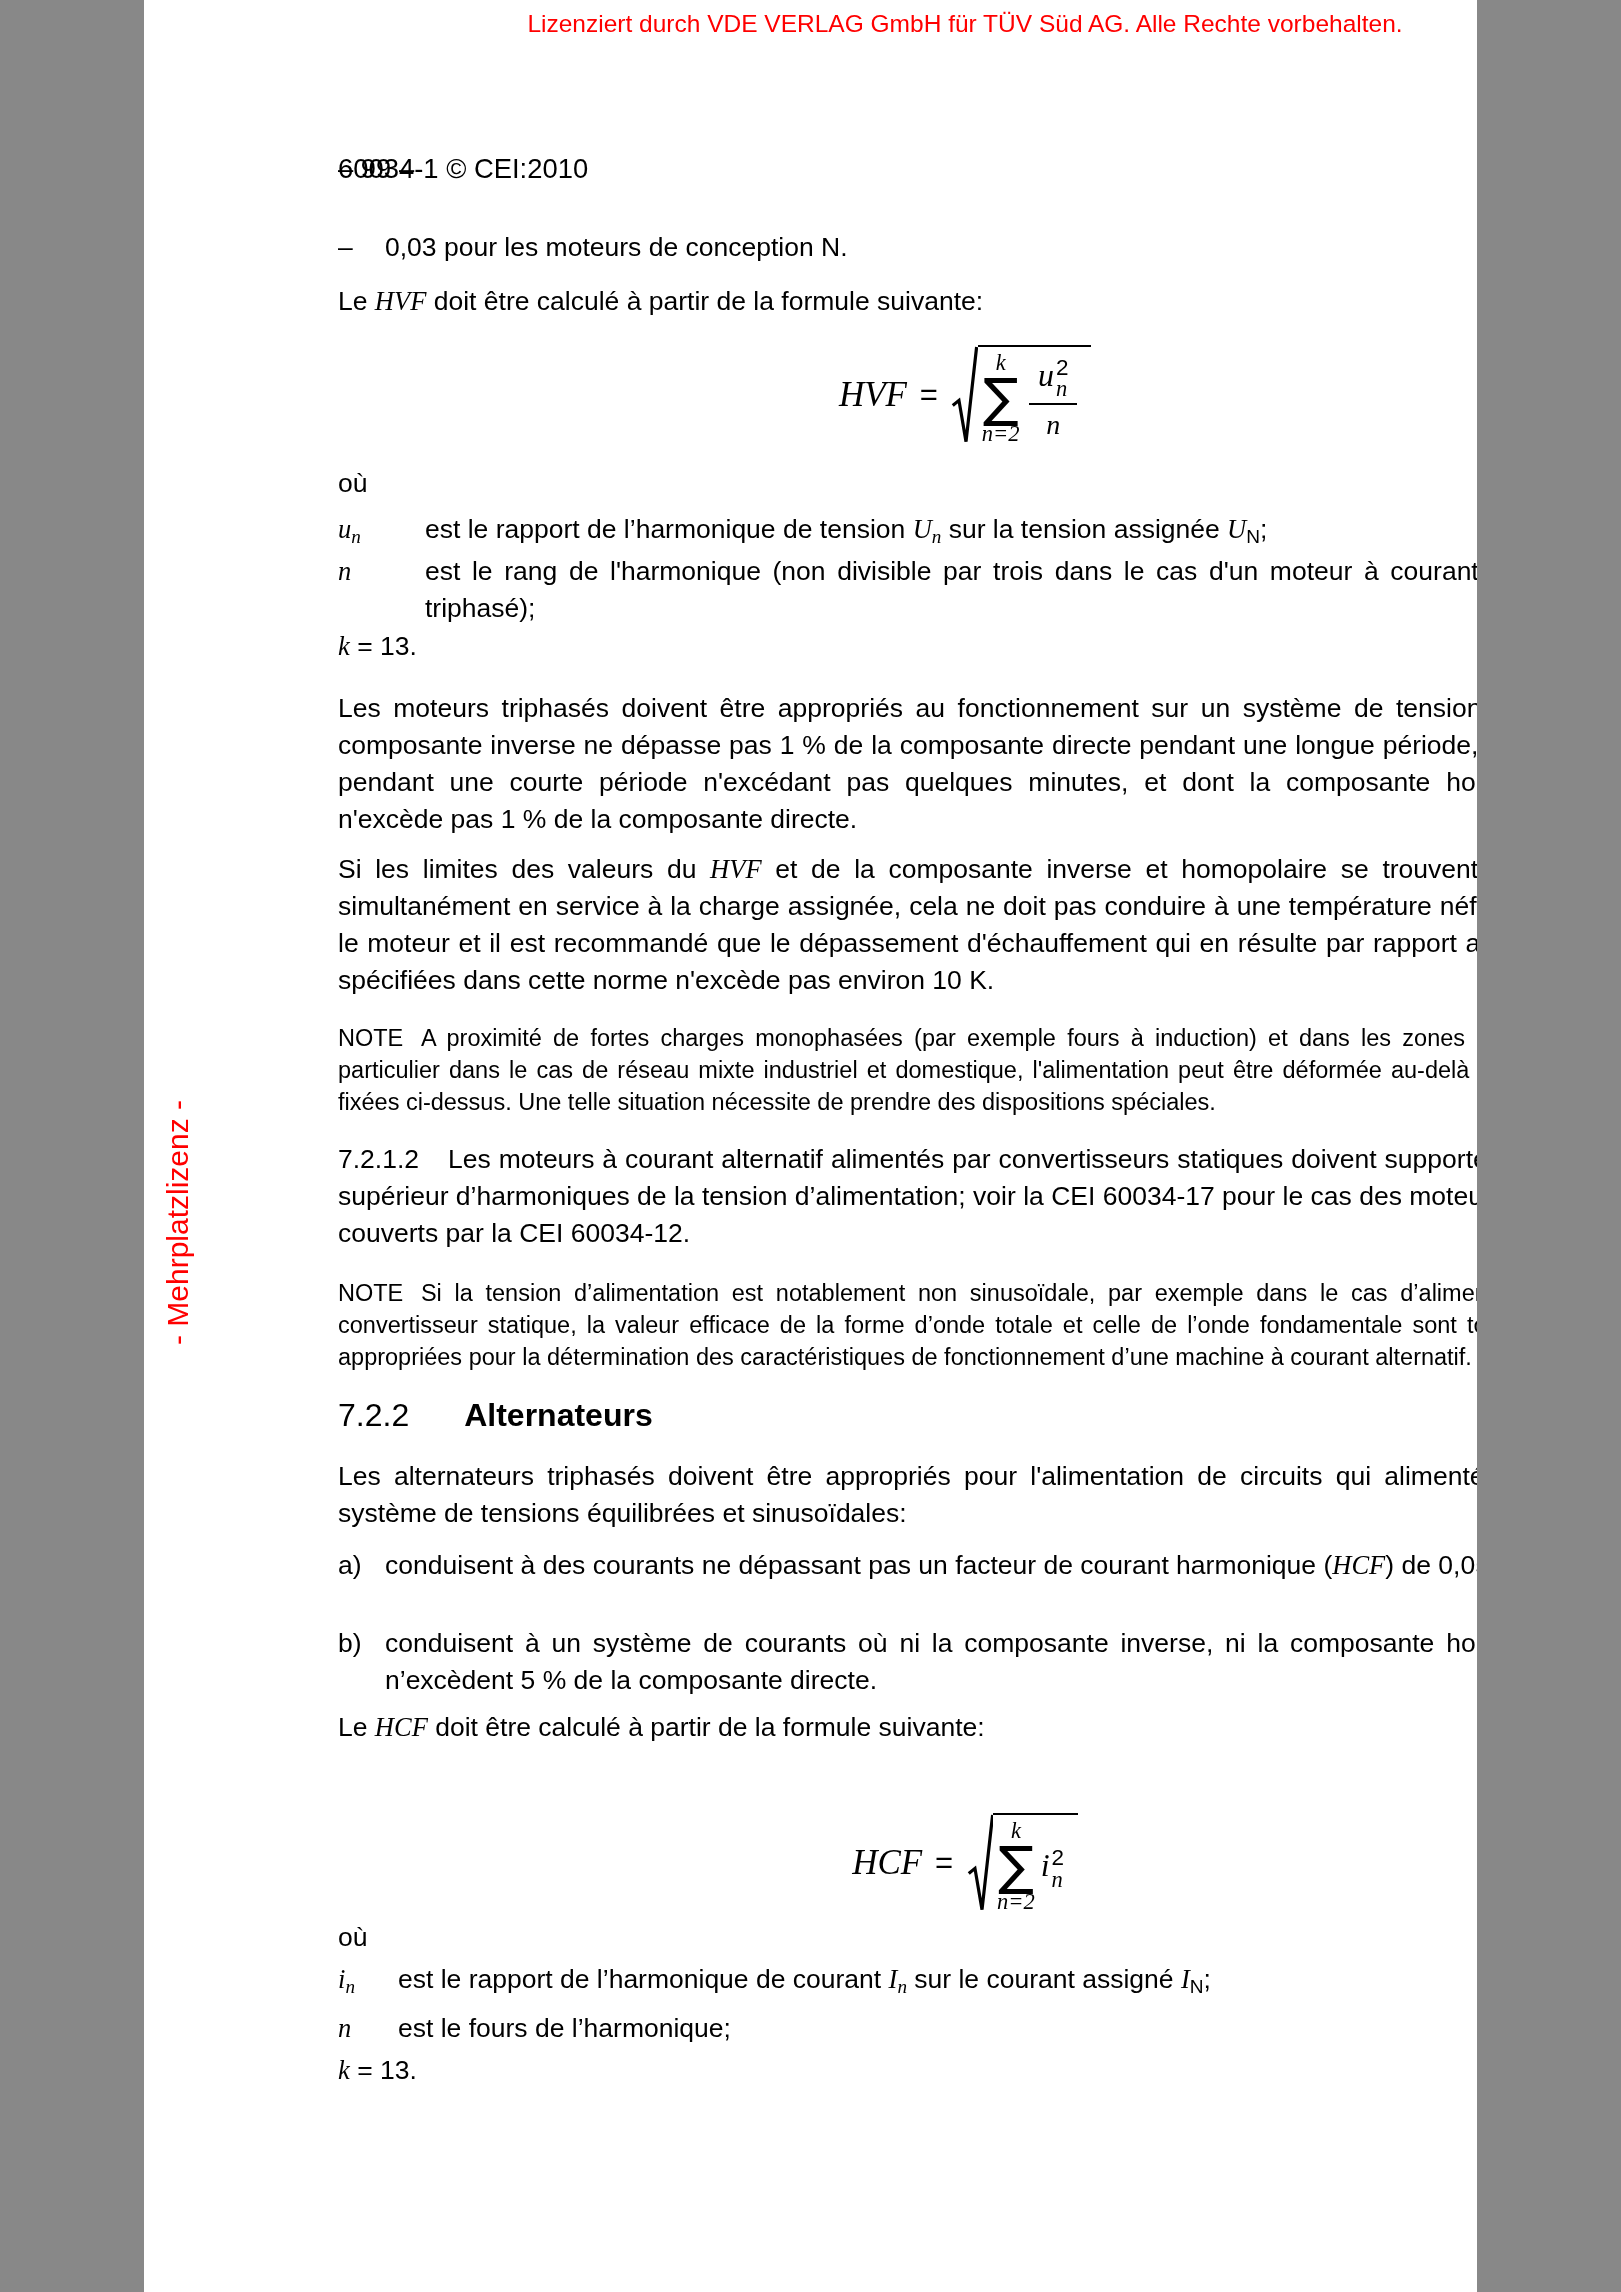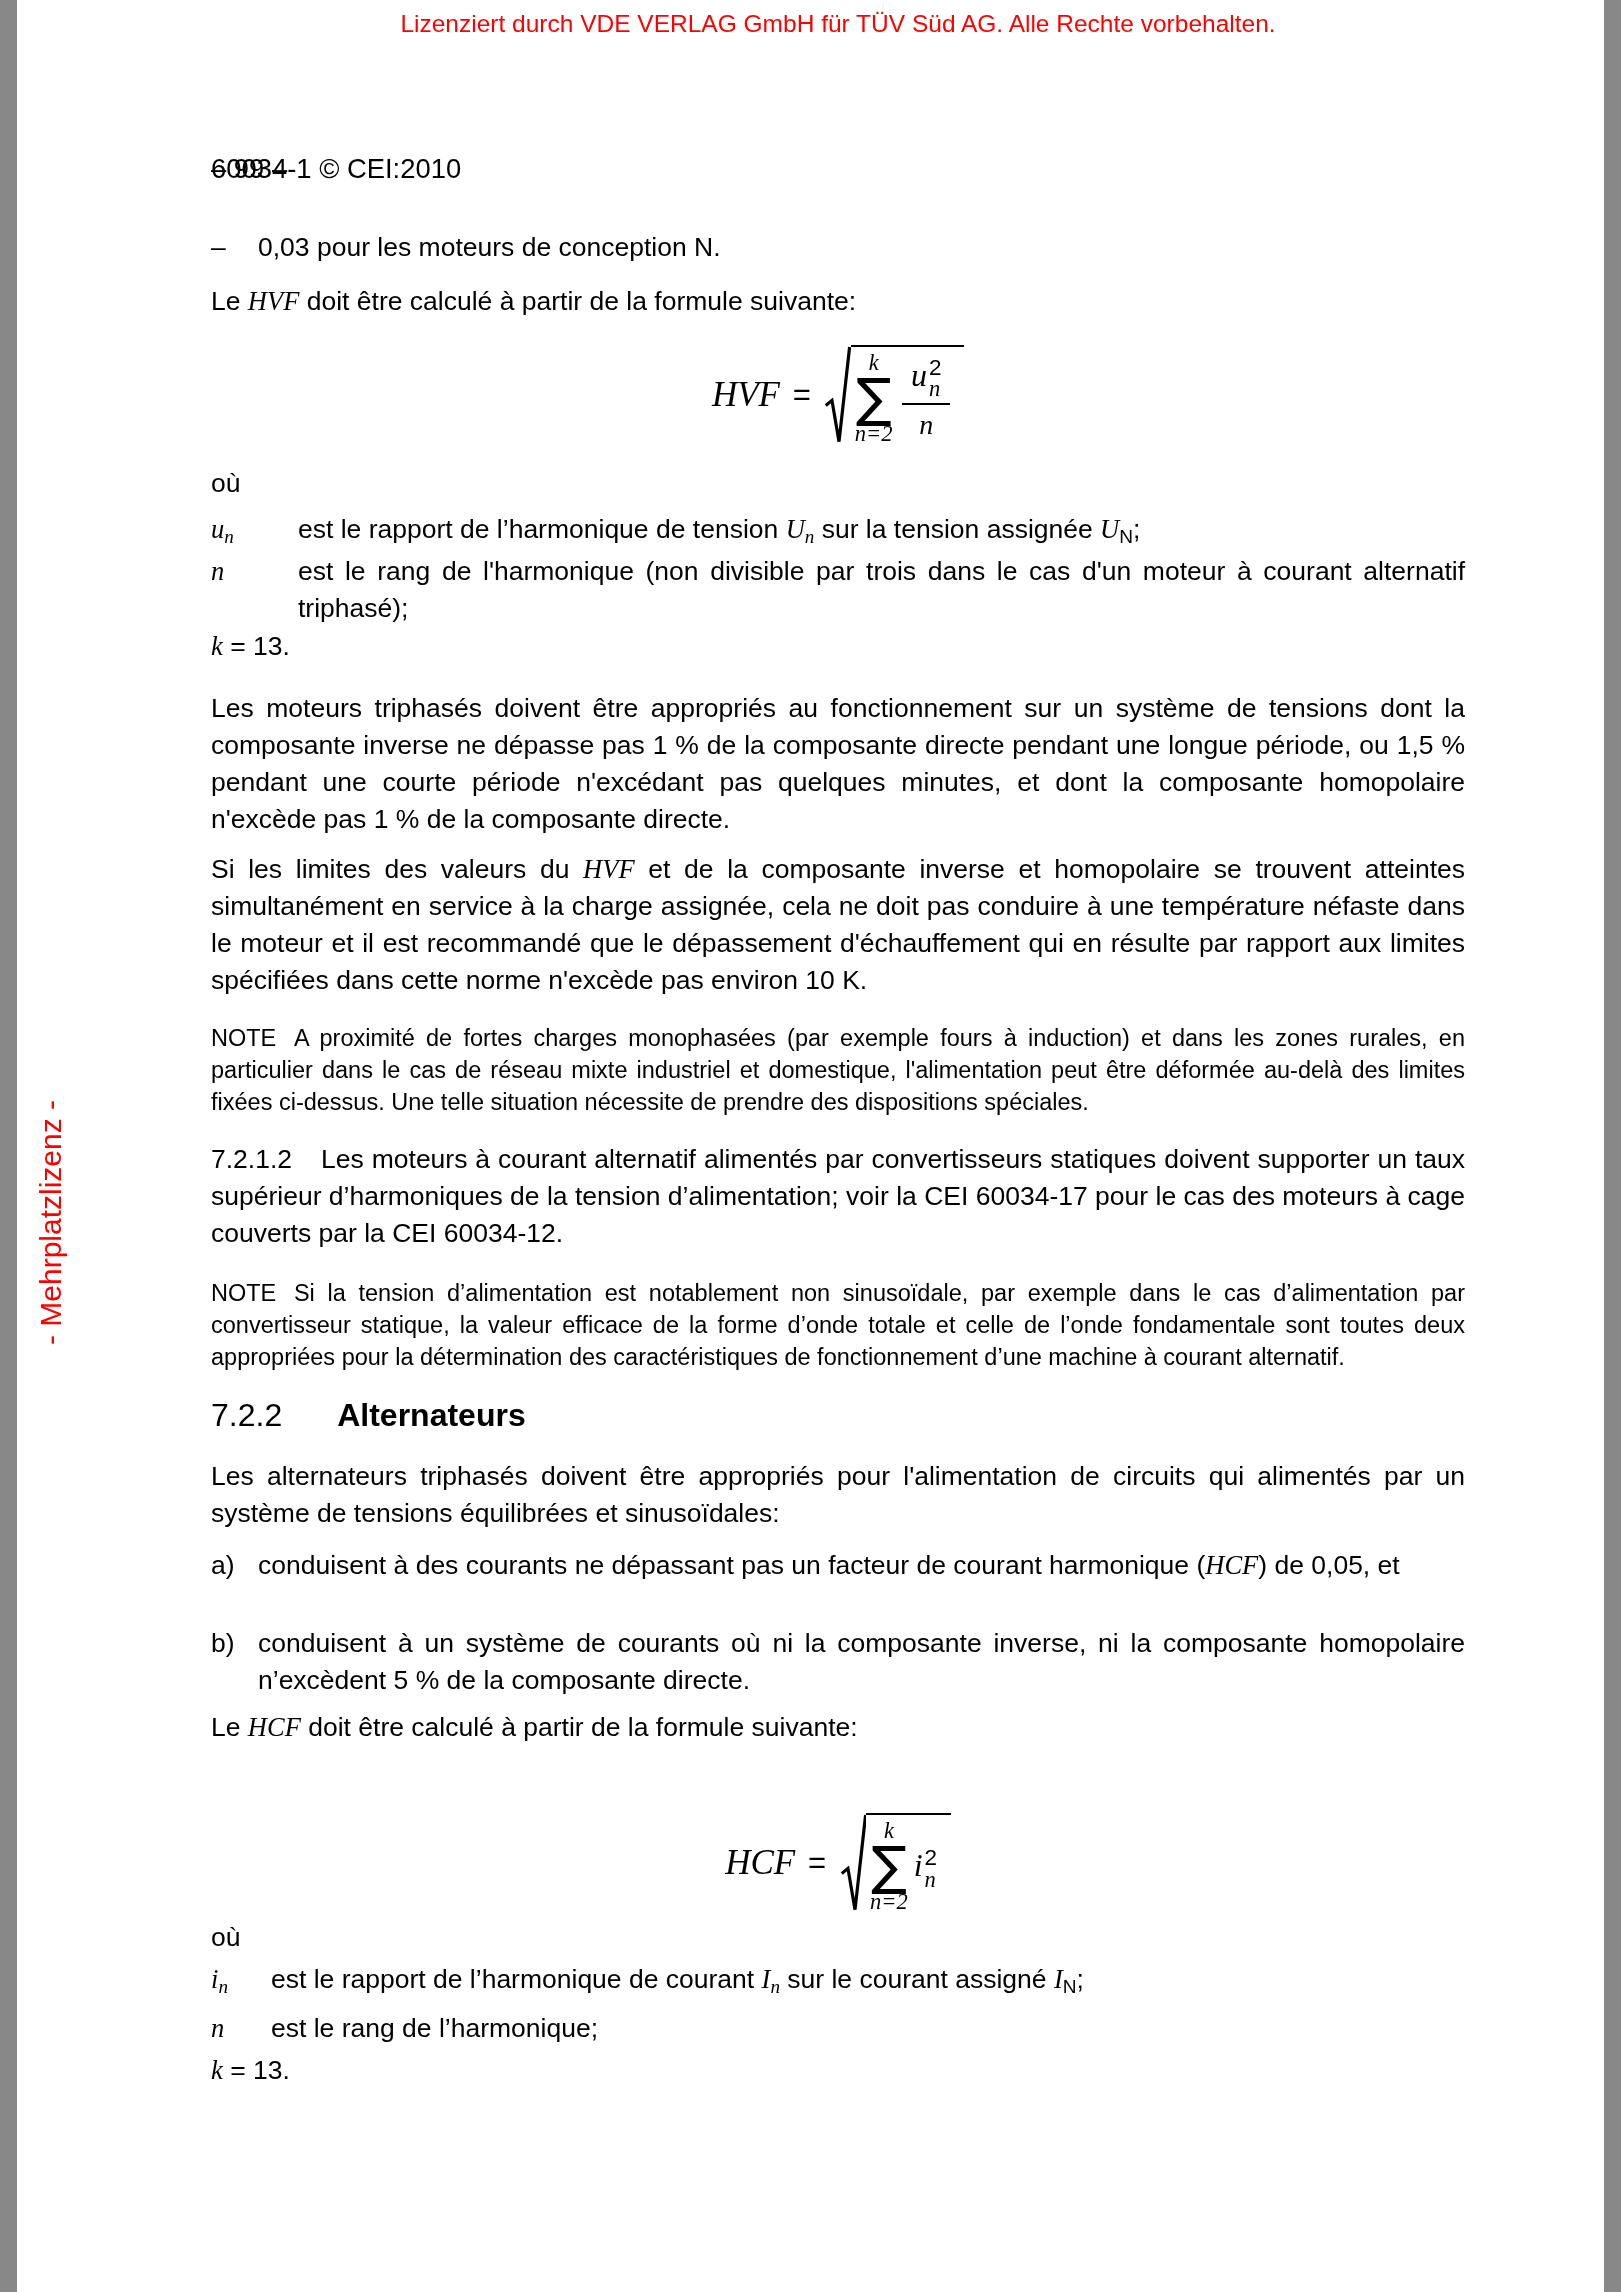--- a/index.html
+++ b/index.html
@@ -1,18 +1,18 @@
 <!DOCTYPE html>
 <html><head>
 <meta charset="utf-8">
 <style>
   html,body { margin:0; padding:0; background:#888; }
   .page {
     position: relative;
-    width: 1587px; height: 2293px;
+    width: 1333px; height: 2293px;
     margin: 0 auto;
     background: #ffffff;
     font-family: "Liberation Sans", sans-serif;
     color: #000000;
     overflow: hidden;
   }
   .abs { position: absolute; left: 194px; width: 1254px; }
   .body-text { font-size: 26.5px; line-height: 37px; }
   .j { text-align: justify; }
   .license {
@@ -190,18 +190,18 @@
   </div>
 
   <div class="abs body-text" style="top:1919px">où</div>
 
   <div class="abs body-text defrow" style="top:1961px">
     <span class="term-n"><span class="mi">i</span><span class="mi msub">n</span></span>
     <span class="fbody j"><span>est le rapport de l’harmonique de courant </span><span class="mi">I</span><span class="mi msub">n</span><span> sur le courant assigné </span><span class="mi">I</span><span class="msub">N</span><span>;</span></span>
   </div>
   <div class="abs body-text defrow" style="top:2010px">
     <span class="term-n"><span class="mi">n</span></span>
-    <span class="fbody j"><span>est le rang de l’harmonique;</span></span>
+    <span class="fbody j"><span>est le fours de l’harmonique;</span></span>
   </div>
   <div class="abs body-text" style="top:2052px"><span class="mi">k</span><span> = 13.</span></div>
 
 </div>
 
 
 </body></html>

